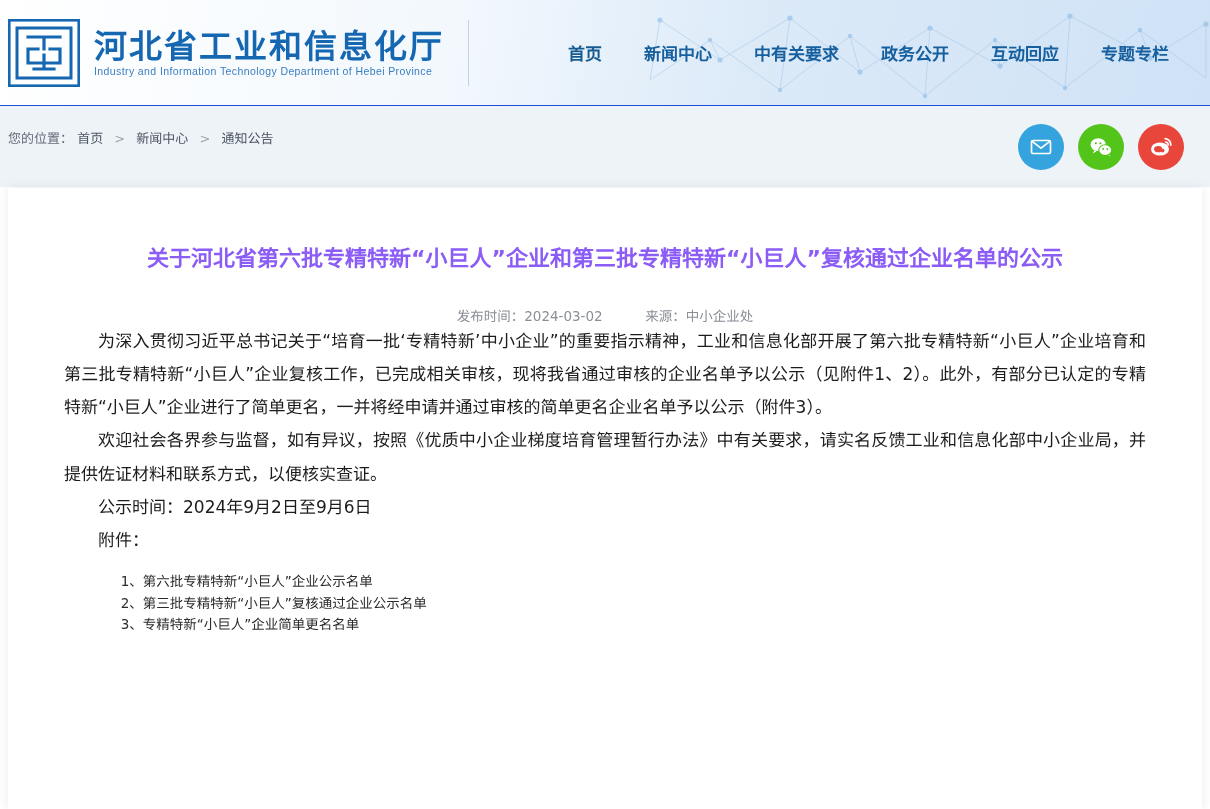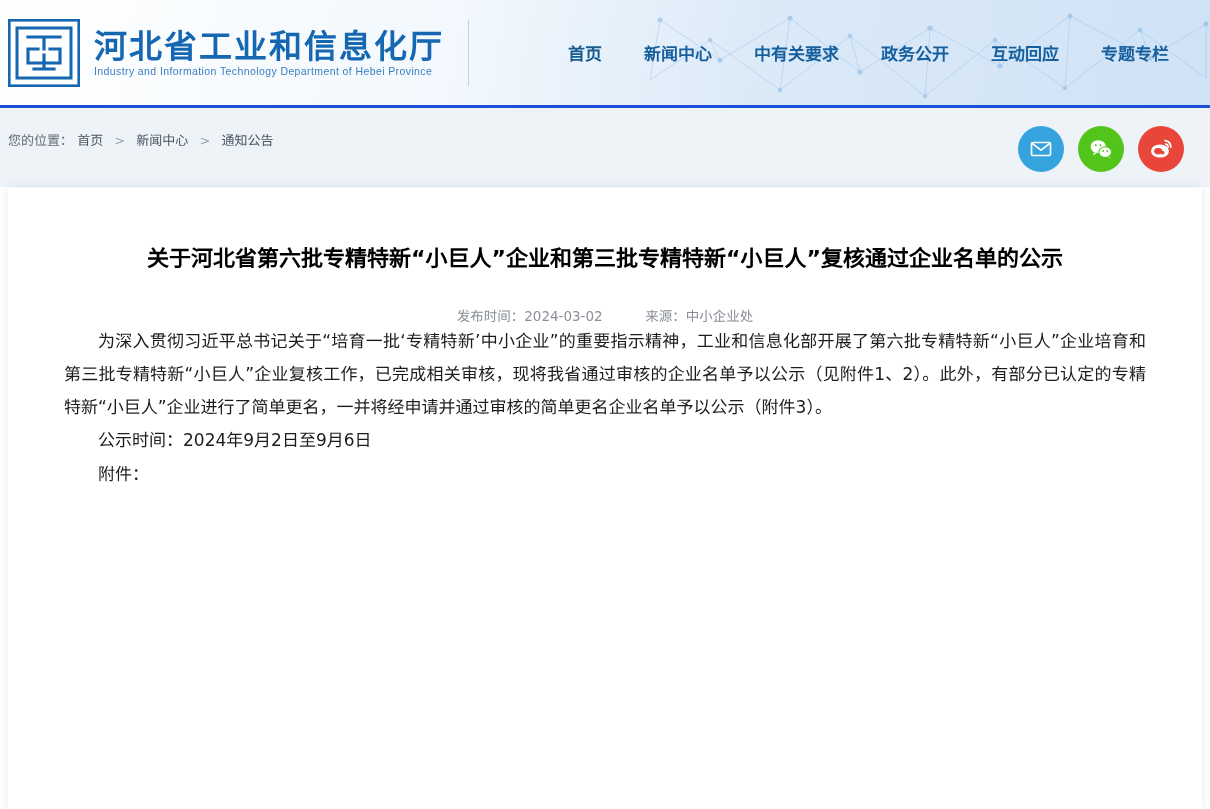--- a/index.html
+++ b/index.html
@@ -50,21 +50,21 @@
     padding: 0 21px; cursor: pointer; white-space: nowrap;
     font-family: "DejaVu Sans", "Liberation Sans", sans-serif;
   }
   .nav-item:first-child { color: #15598f; }
 
   
   .crumb-bar {
     position: relative;
     height: 82px;
     background: #eef3f8;
-    border-top: 3px solid #1d4ed8;
+    border-top: 1px solid #1d4ed8;
   }
   .crumb {
     position: absolute; left: 8px; top: 22px;
     font-size: 13px; color: #555f6b;
     font-family: "DejaVu Sans", "Liberation Sans", sans-serif;
   }
   .crumb .lbl { color: #666e79; }
   .crumb a { color: #4c5663; text-decoration: none; cursor: pointer; }
   .crumb .sep { color: #9aa4ae; padding: 0 7px; }
   .socials {
@@ -83,21 +83,21 @@
   
   .card {
     position: absolute;
     left: 8px; right: 8px; top: 188px; bottom: 0;
     background: #fff;
     box-shadow: 0 0 10px rgba(120,140,165,.18);
     padding: 40px 56px 0 56px;
   }
   .title {
     text-align: center;
-    font-size: 22px; font-weight: bold; color: #000000;
+    font-size: 22px; font-weight: bold; color: #8b5cf6;
     line-height: 1.5; margin: 14px 0 0 0;
     font-family: "DejaVu Sans", "Liberation Sans", sans-serif;
   }
   .meta {
     text-align: center;
     margin-top: 30px;
     font-size: 13.5px; color: #8a8f96;
     font-family: "DejaVu Sans", "Liberation Sans", sans-serif;
   }
   .meta .gap { display: inline-block; width: 34px; }
@@ -217,17 +217,23 @@
   <h1 class="title">关于河北省第六批专精特新“小巨人”企业和第三批专精特新“小巨人”复核通过企业名单的公示</h1>
 
   <div class="meta">
     <span>发布时间：</span><span>2024-03-02</span>
     <span class="gap"></span>
     <span>来源：</span><span>中小企业处</span>
   </div>
 
   <div class="body">
     <p>为深入贯彻习近平总书记关于“培育一批‘专精特新’中小企业”的重要指示精神，工业和信息化部开展了第六批专精特新“小巨人”企业培育和第三批专精特新“小巨人”企业复核工作，已完成相关审核，现将我省通过审核的企业名单予以公示（见附件1、2）。此外，有部分已认定的专精特新“小巨人”企业进行了简单更名，一并将经申请并通过审核的简单更名企业名单予以公示（附件3）。</p>
+    <p>欢迎社会各界参与监督，如有异议，按照《优质中小企业梯度培育管理暂行办法》中有关要求，请实名反馈工业和信息化部中小企业局，并提供佐证材料和联系方式，以便核实查证。</p>
     <p>公示时间：2024年9月2日至9月6日</p>
     <p class="attach-head">附件：</p>
 
+    <div class="attach-list">
+      <p class="attach-item">1、第六批专精特新“小巨人”企业公示名单</p>
+      <p class="attach-item">2、第三批专精特新“小巨人”复核通过企业公示名单</p>
+      <p class="attach-item">3、专精特新“小巨人”企业简单更名名单</p>
+    </div>
   </div>
 </div>
 
 </body></html>

